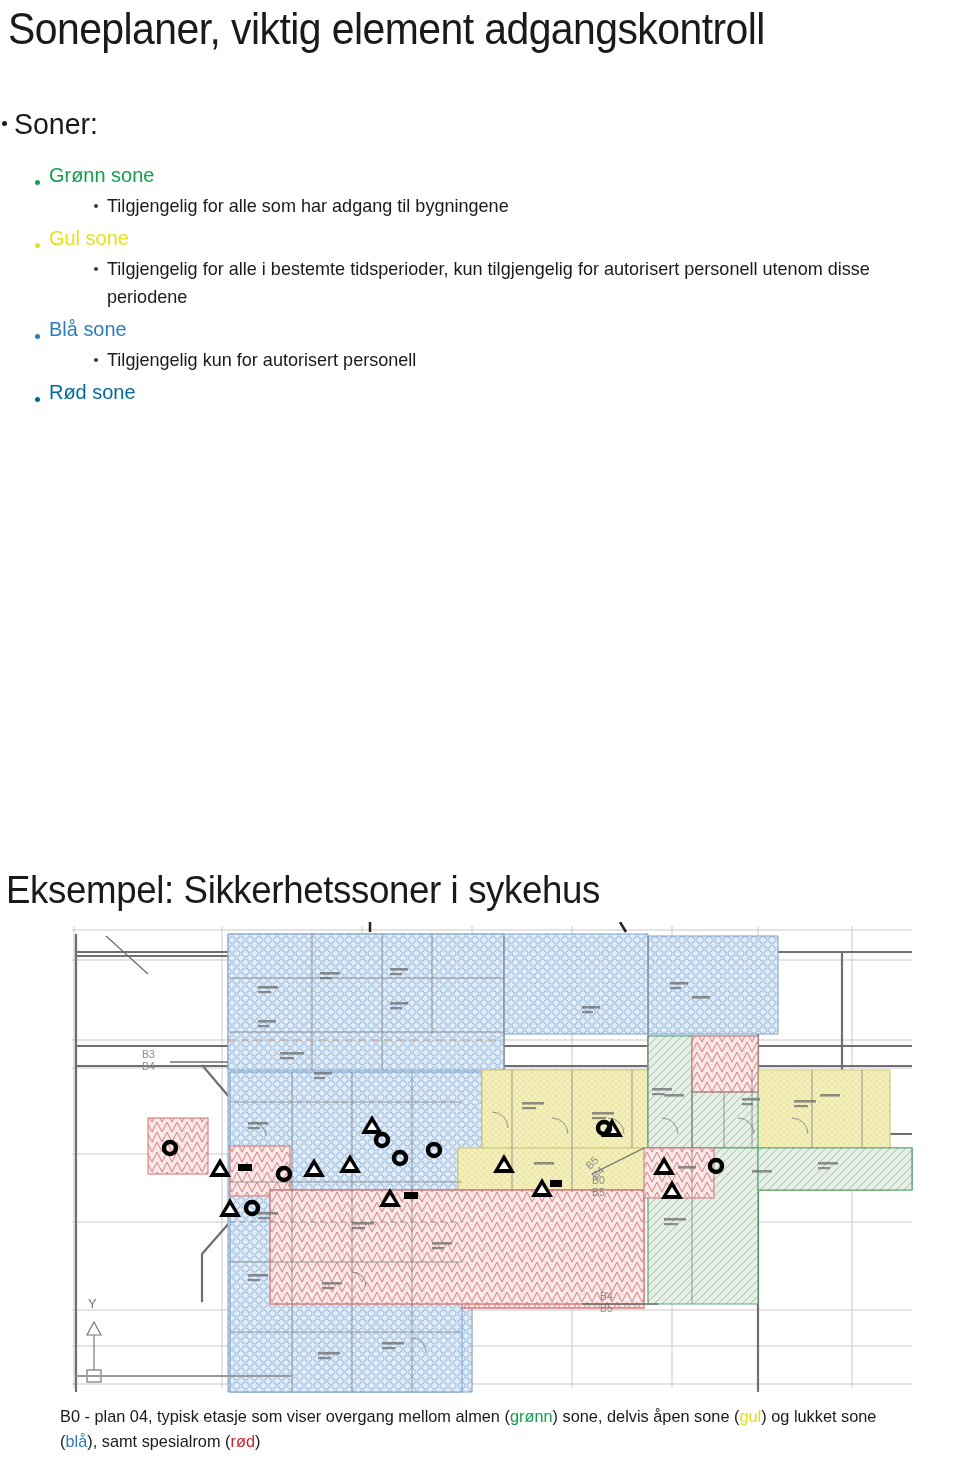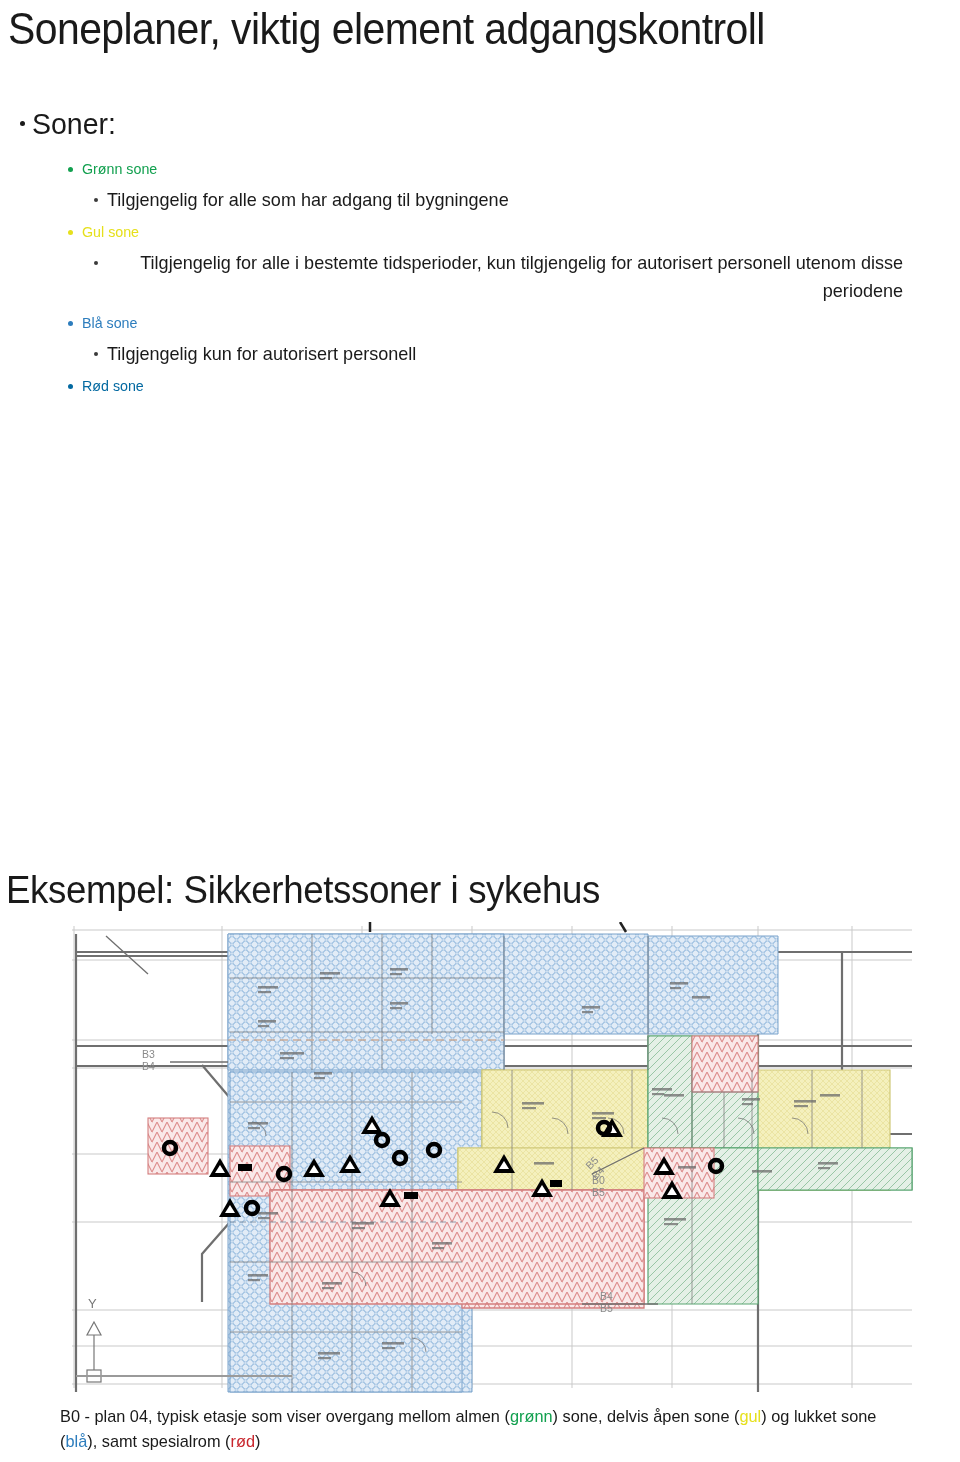--- a/index.html
+++ b/index.html
@@ -53,42 +53,42 @@
     display: inline-block;
     transform: scaleX(0.95);
     transform-origin: left top;
   }
 
   
   .lvl1 {
     color: #1a1a1a;
     font-size: 30px;
     line-height: 40px;
-    padding-left: 20px;
-    margin-bottom: 8px;
+    padding-left: 2px;
+    margin-bottom: 14px;
   }
   .lvl1 .dot { width: 5px; height: 5px; margin: 17px 7px 0 0; }
 
   
   .lvl2 {
-    font-size: 15px;
+    font-size: 21px;
     line-height: 34px;
-    padding-left: 68px;
+    padding-left: 35px;
     margin-bottom: 0px;
+    align-items: center;
   }
   .lvl2 .dot { width: 5px; height: 5px; margin: 15px 9px 0 0; }
 
   
   .lvl3 {
     color: #1a1a1a;
     font-size: 19px;
     line-height: 28px;
     padding-left: 94px;
     margin-bottom: 1px;
-    text-align: right;
   }
   .lvl3 .dot { width: 4px; height: 4px; margin: 12px 9px 0 0; background:#3a3a3a; }
   .lvl3 .b-text { max-width: 838px; }
 
   
   .section-heading {
     position: absolute;
     left: 6px;
     top: 866px;
     font-size: 39px;

